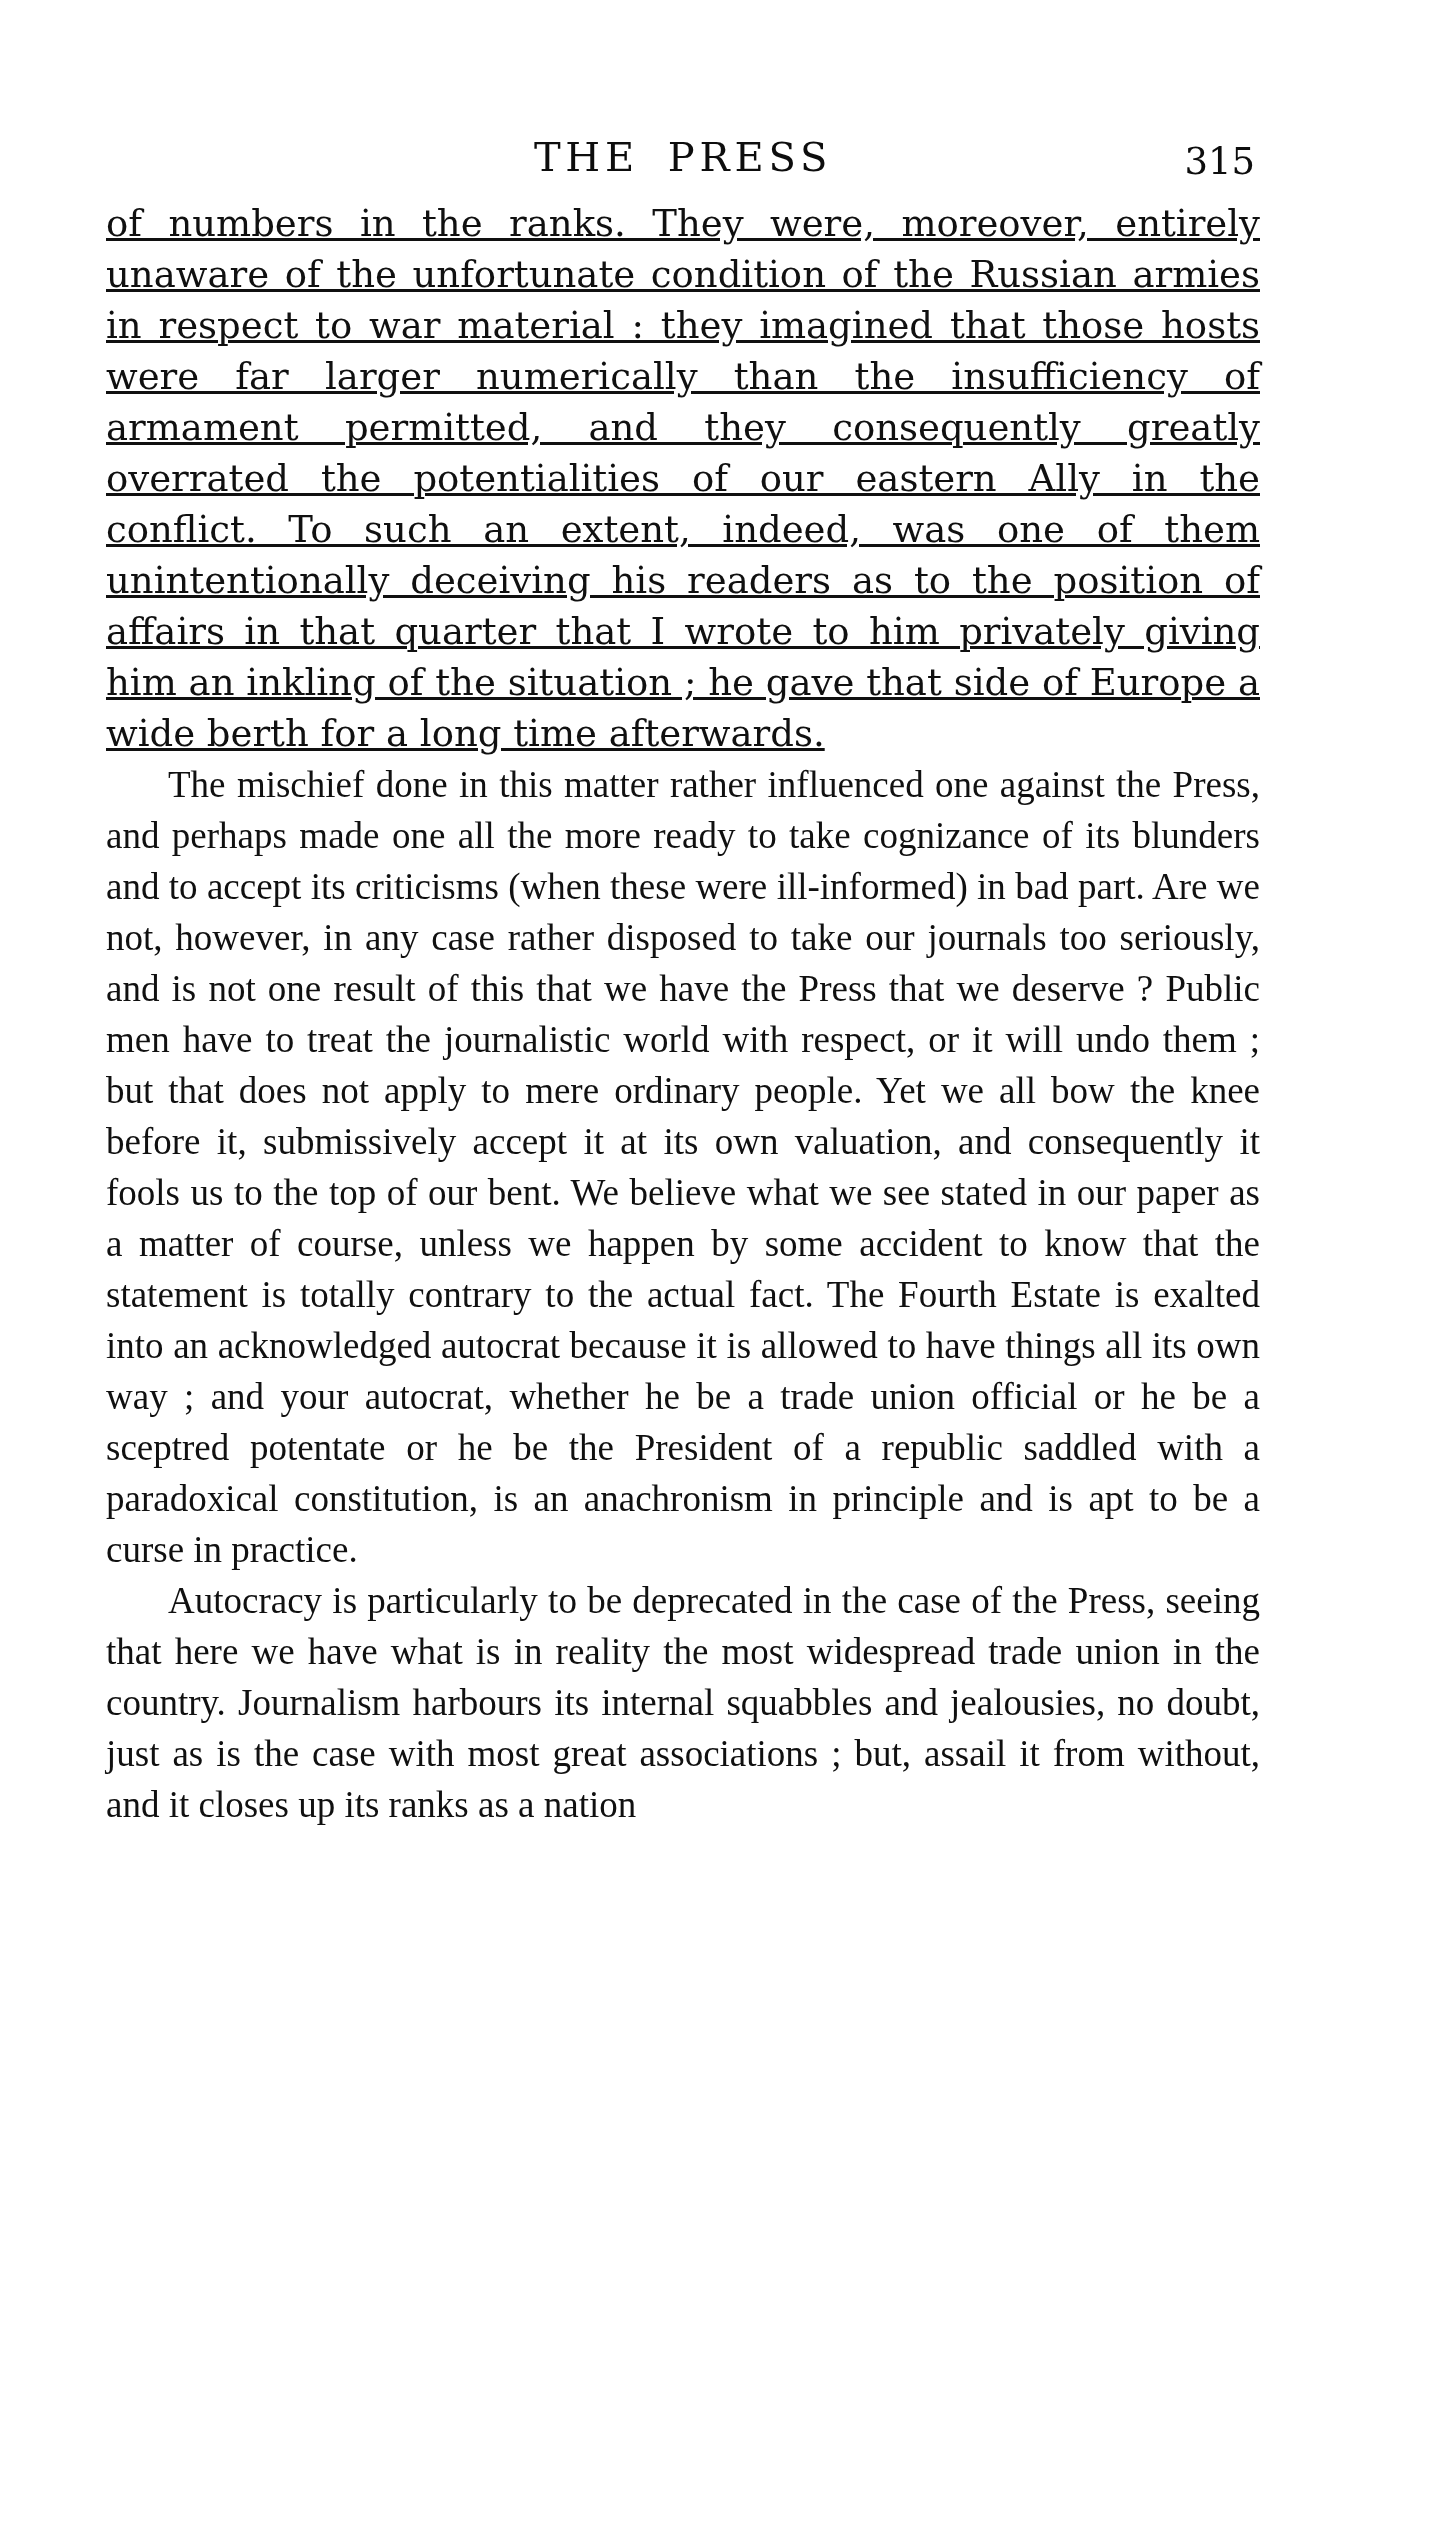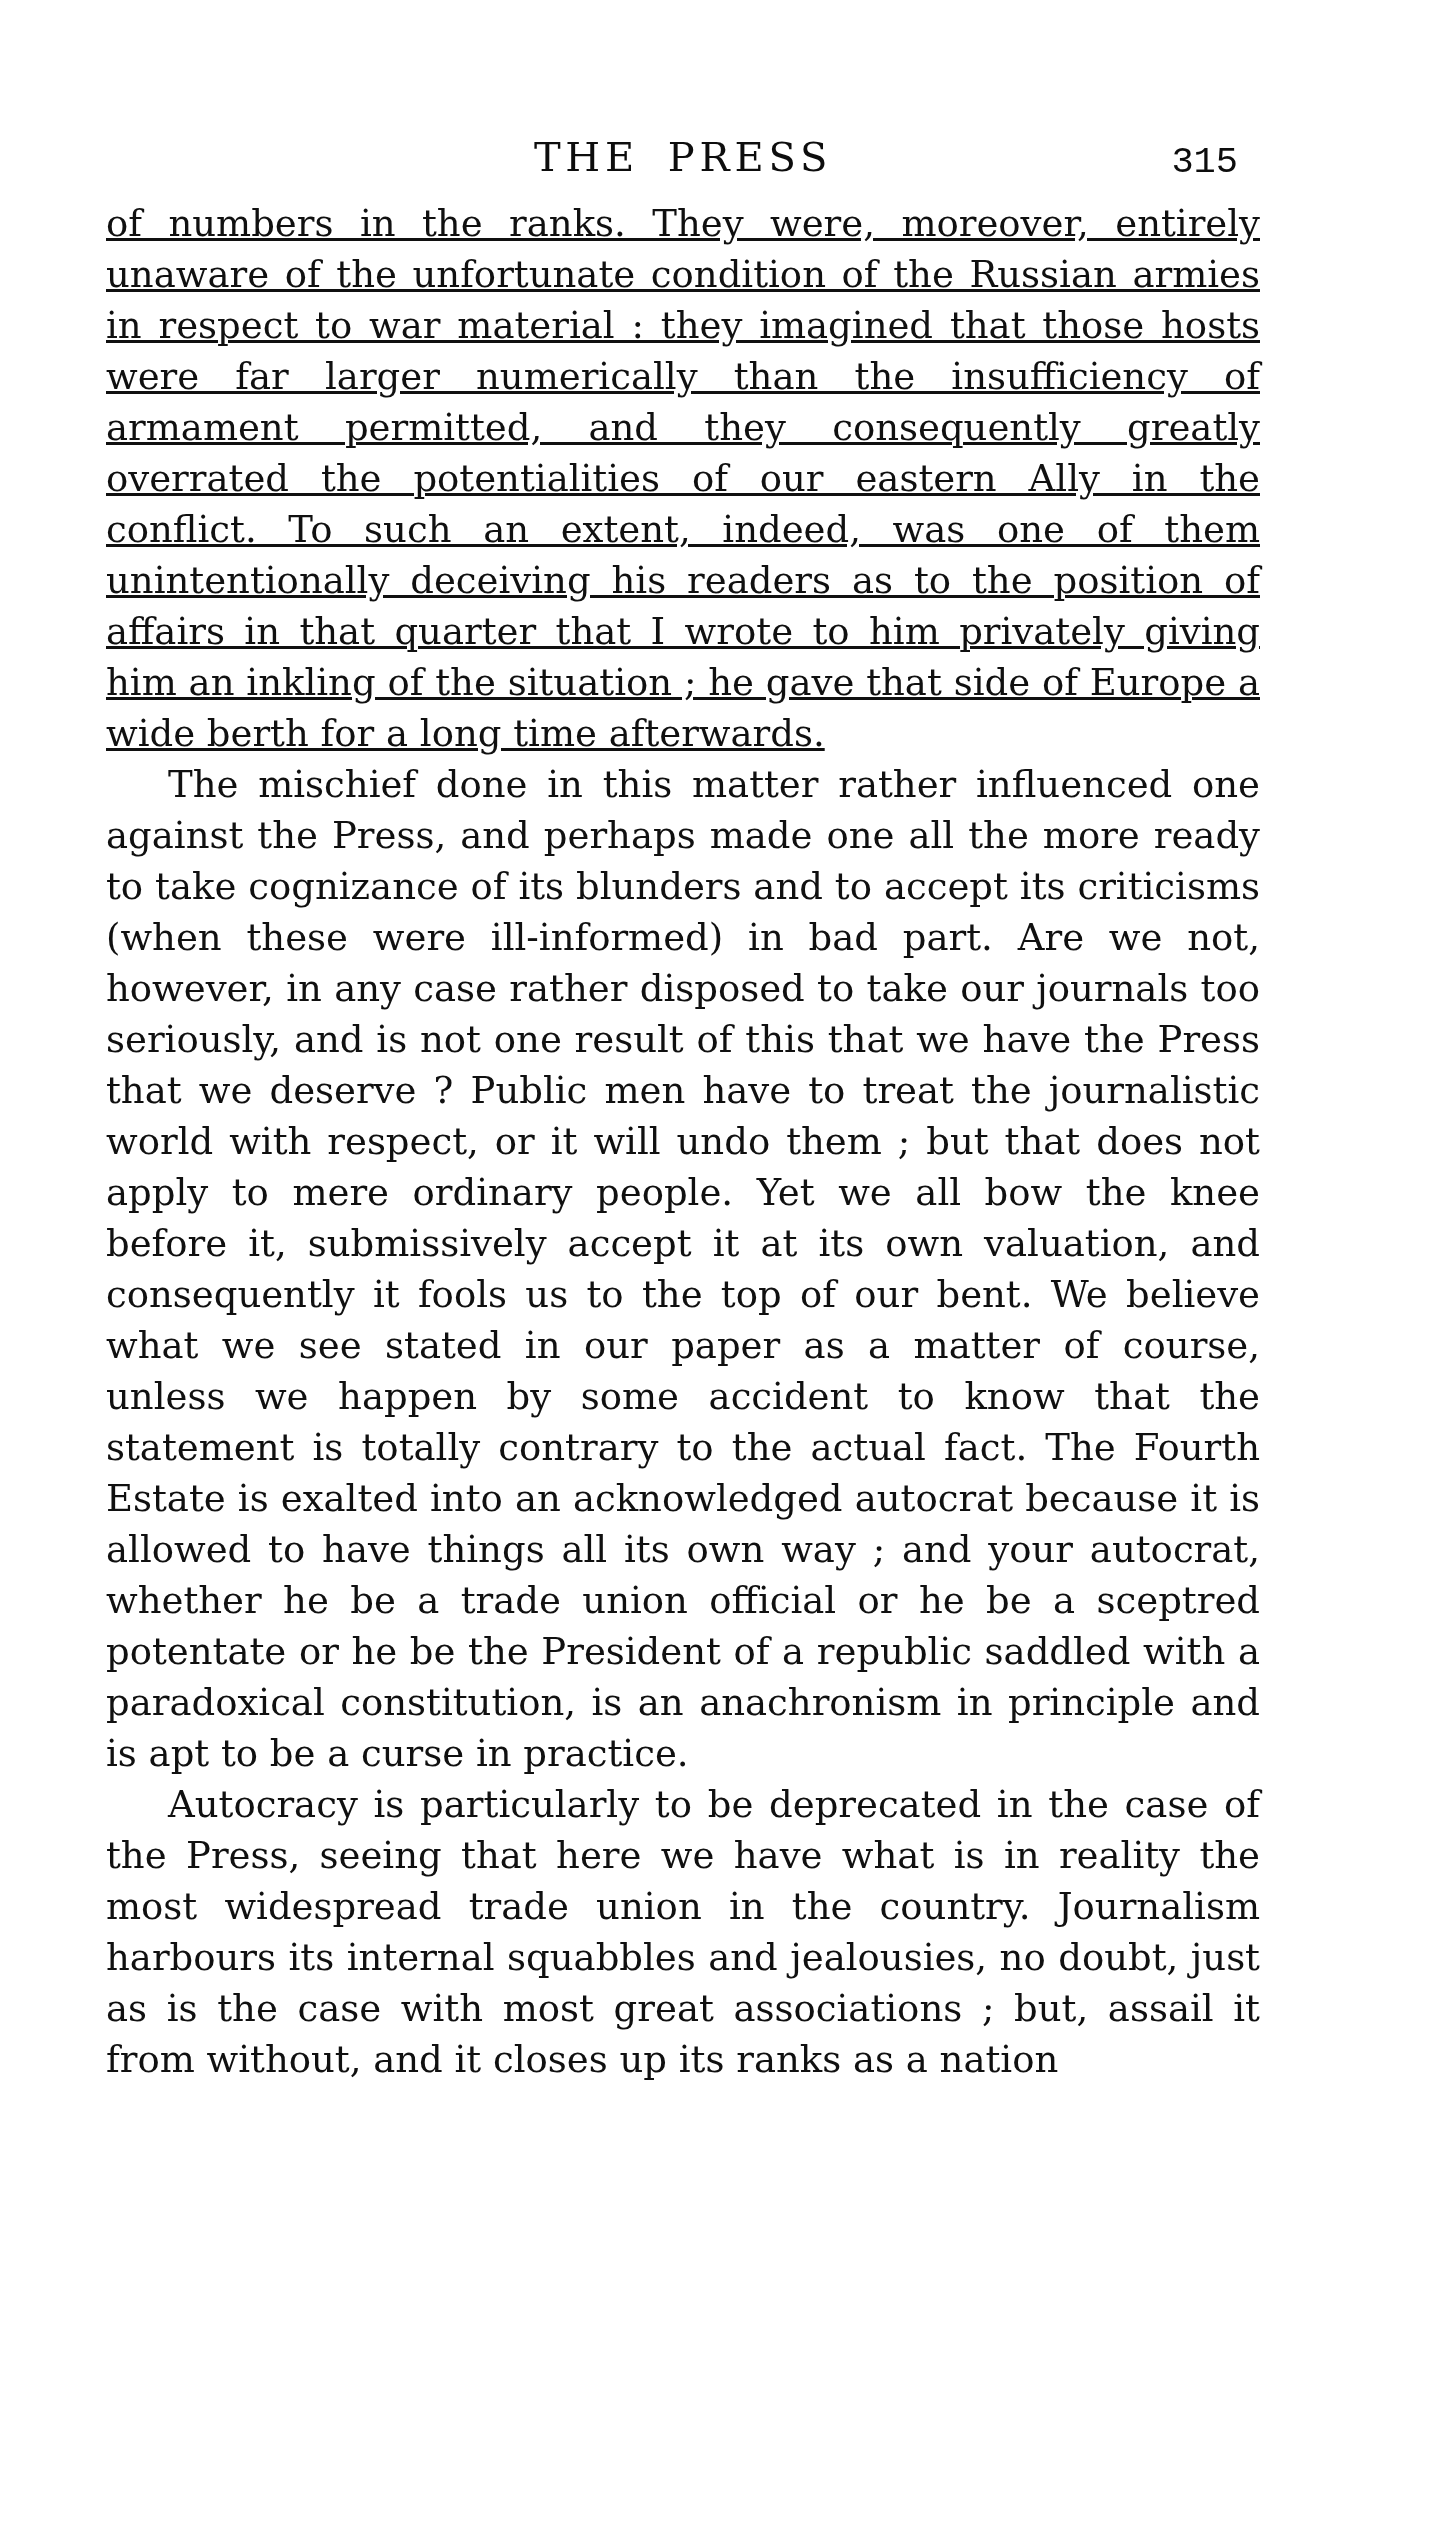--- a/index.html
+++ b/index.html
@@ -28,42 +28,42 @@
     text-align: center;
     font-size: 40px;
     line-height: 46px;
     letter-spacing: 4.8px;
     word-spacing: 11.2px;
     color: #0d0d0d;
     white-space: nowrap;
   }
   .page-number {
     position: absolute;
-    right: 22px;
+    right: 5px;
     top: 4.8px;
     font-size: 37px;
     line-height: 46px;
     color: #0d0d0d;
-    font-family: Liberation Mono, monospace;
   }
   .page-body {
     position: absolute;
     top: 198px;
     left: 106px;
     width: 1154px;
   }
   .para {
     margin: 0;
     font-size: 37px;
     line-height: 51px;
     text-align: justify;
     color: #101010;
   }
   .para.indent {
     text-indent: 62px;
+    font-family: Liberation Serif, serif;
   }
   .para.no-indent {
     text-indent: 0;
     text-decoration: underline;
   }
 </style>
 </head>
 <body>
 
 <div class="page">

